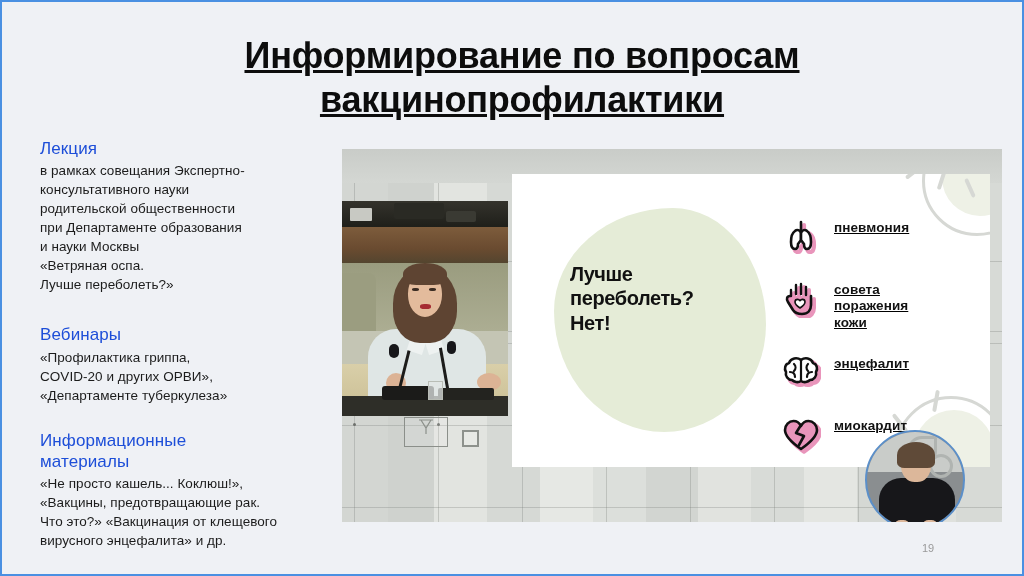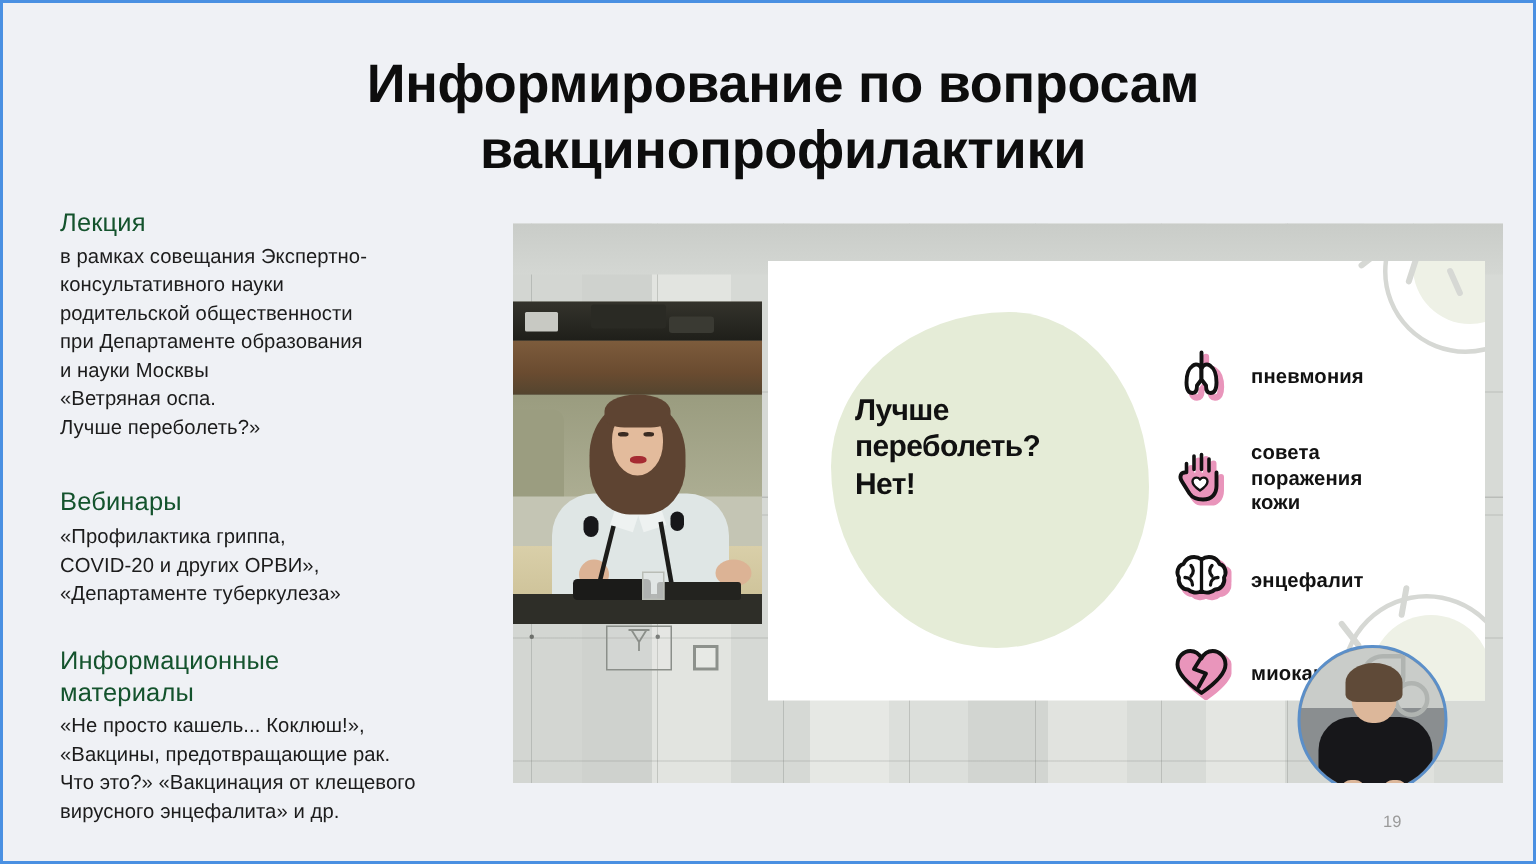--- a/index.html
+++ b/index.html
@@ -30,38 +30,39 @@
     position: absolute;
     left: 160px;
     top: 32px;
     width: 720px;
     text-align: center;
     font-size: 36px;
     font-weight: bold;
     line-height: 1.22;
     color: #0d0d0d;
     letter-spacing: -0.2px;
+    text-decoration: underline;
   }
   #title .line { display: block; }
 
   
   #left-col {
     position: absolute;
     left: 38px;
     top: 136px;
     width: 290px;
     color: #1a1a1a;
   }
   .block { margin-bottom: 26px; }
   .block:last-child { margin-bottom: 0; }
   .block-head {
     font-size: 17px;
     font-weight: normal;
     line-height: 1.25;
-    color: #14532d;
+    color: #1d4ed8;
     margin-bottom: 2px;
     letter-spacing: 0.1px;
   }
   .block-body {
     font-size: 13.5px;
     line-height: 1.41;
     color: #1c1c1c;
     letter-spacing: 0.05px;
   }
   .block-body .l { display: block; white-space: nowrap; }
@@ -298,22 +299,23 @@
   #poster-head .pl { display: block; }
 
   
   #icon-list {
     position: absolute;
     left: 268px; top: 46px;
     width: 200px;
   }
   .icon-row {
     display: flex;
-    align-items: center;
+    align-items: flex-start;
     height: 62px;
+    text-decoration: underline;
   }
   .icon-box {
     width: 44px;
     flex: 0 0 44px;
     display: flex;
     align-items: center;
     justify-content: center;
   }
   .icon-label {
     font-size: 13.5px;

